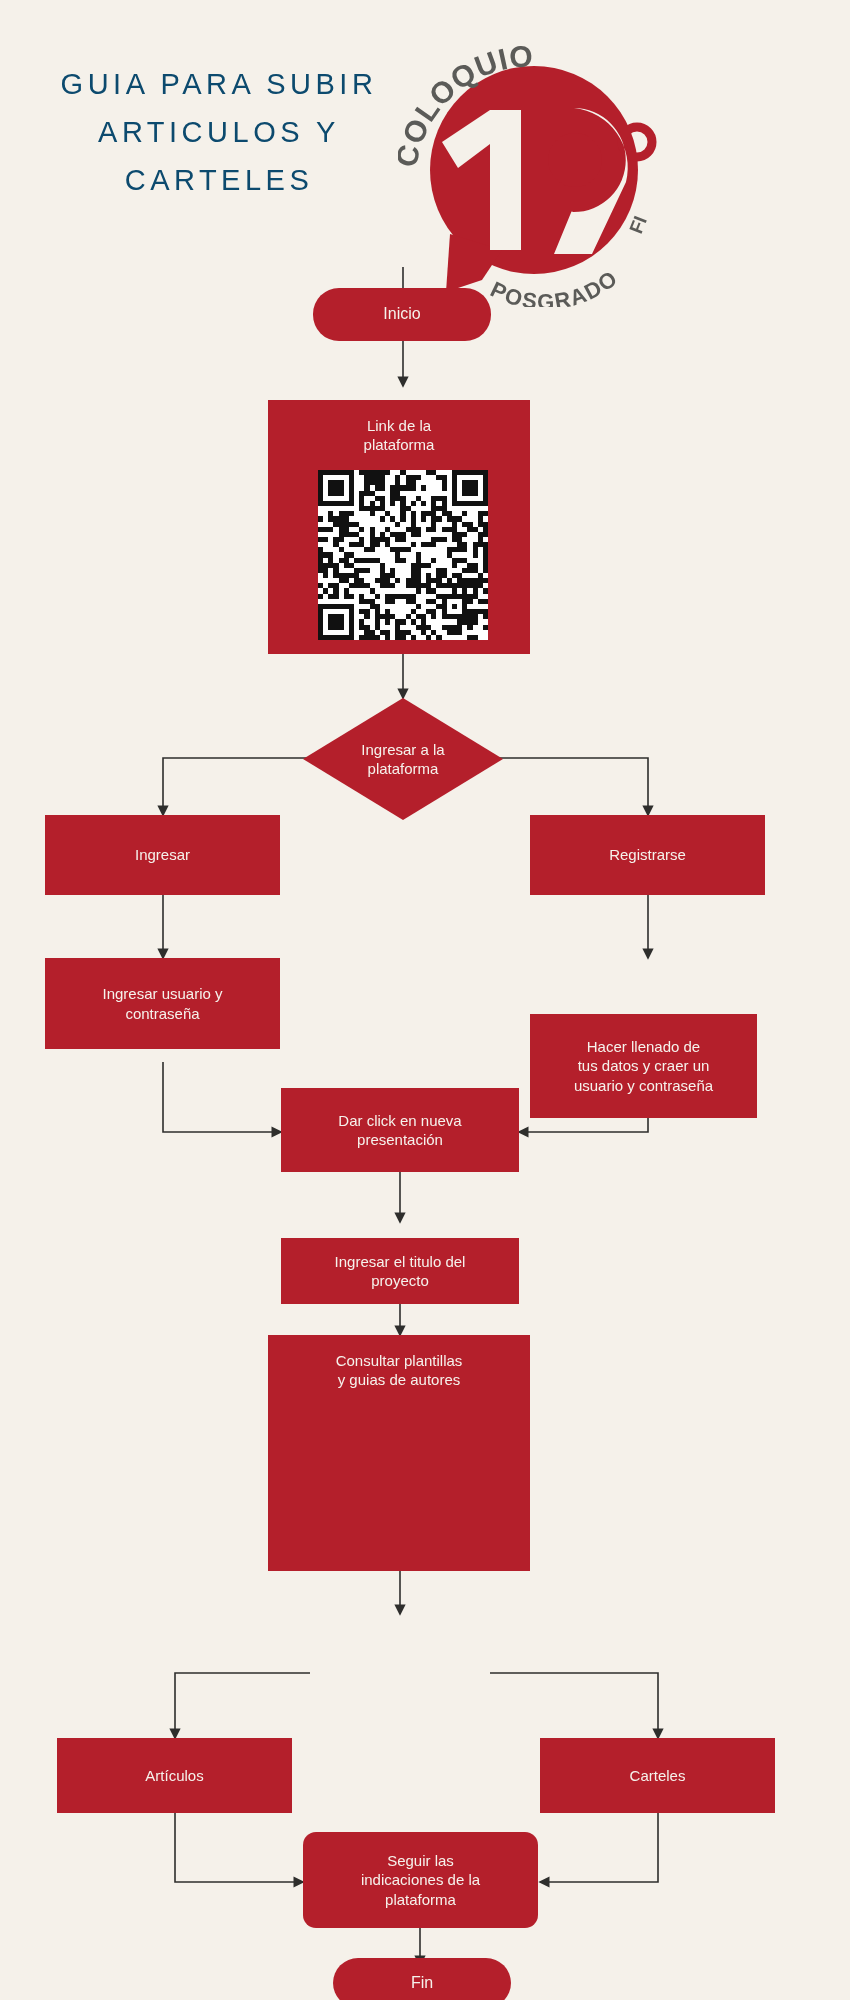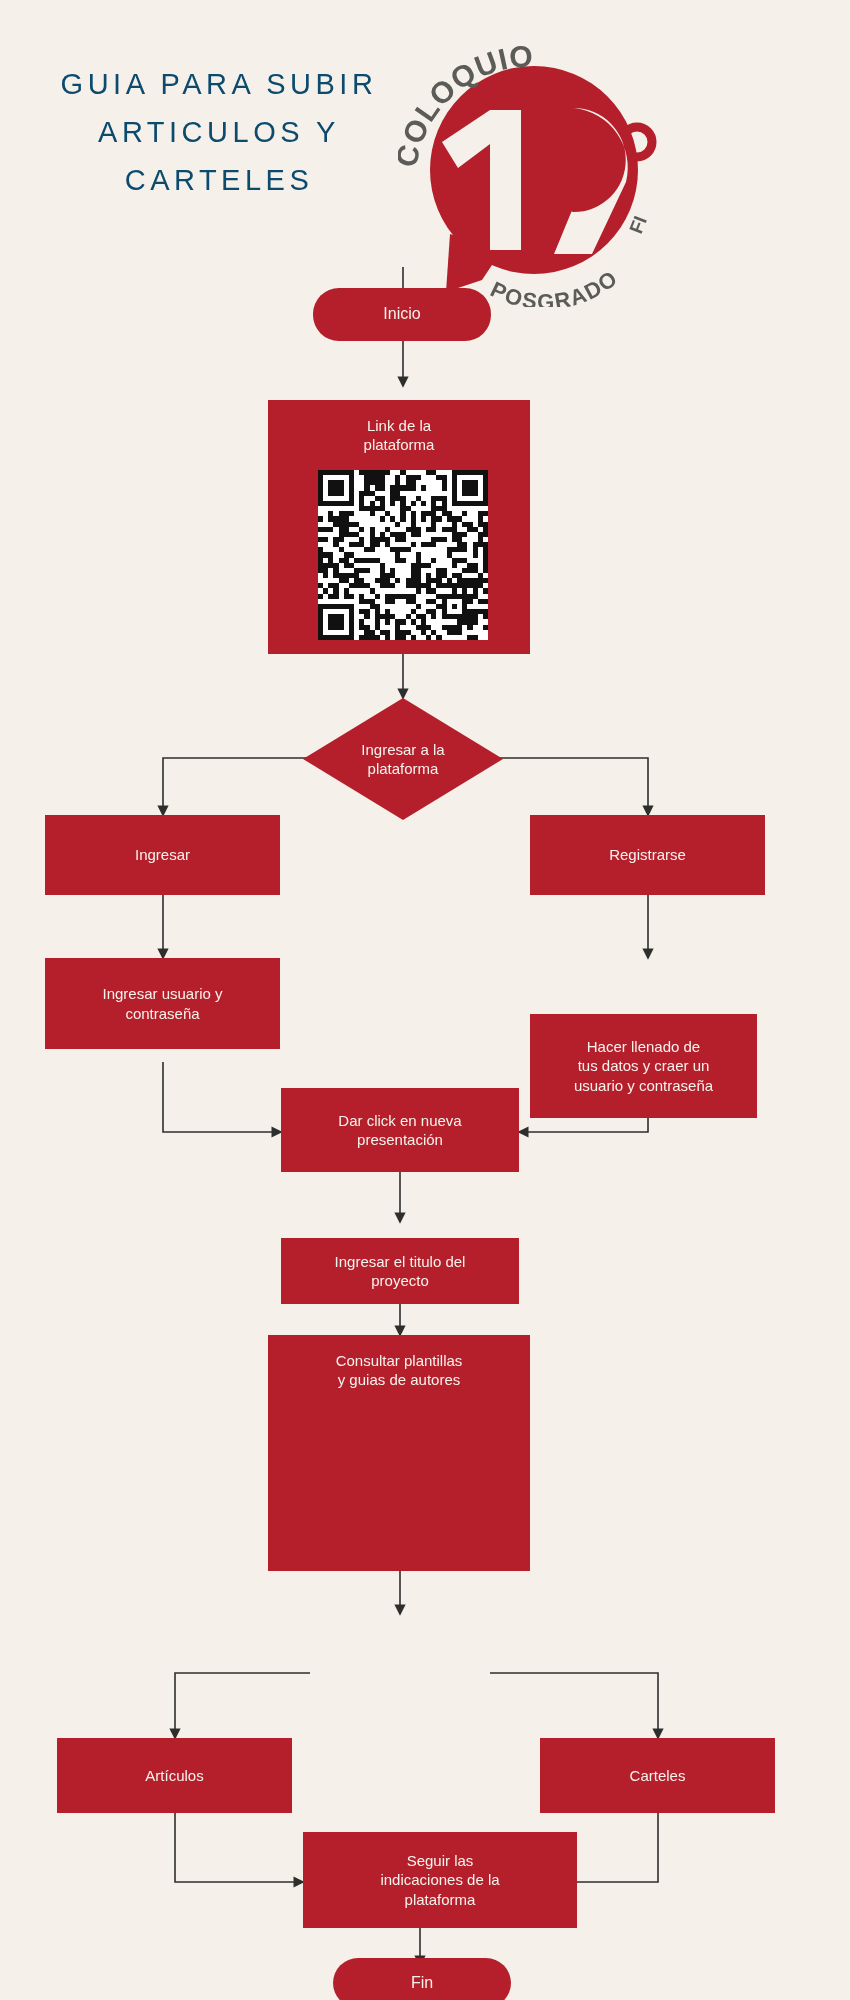--- a/index.html
+++ b/index.html
@@ -247,21 +247,21 @@
 
 
   <div class="node process" style="left:57px; top:1738px; width:235px; height:75px;">
     <span>Artículos</span>
   </div>
 
   <div class="node process" style="left:540px; top:1738px; width:235px; height:75px;">
     <span>Carteles</span>
   </div>
 
-  <div class="node process" style="left:303px; top:1832px; width:274px; height:96px;">
+  <div class="node process" style="left:303px; top:1832px; width:235px; height:96px;border-radius:13px;">
     <span>Seguir las
 indicaciones de la
 plataforma</span>
   </div>
 
   <div class="node terminal" style="left:333px; top:1958px; width:178px; height:50px;">
     <span>Fin</span>
   </div>
 
 </div>

